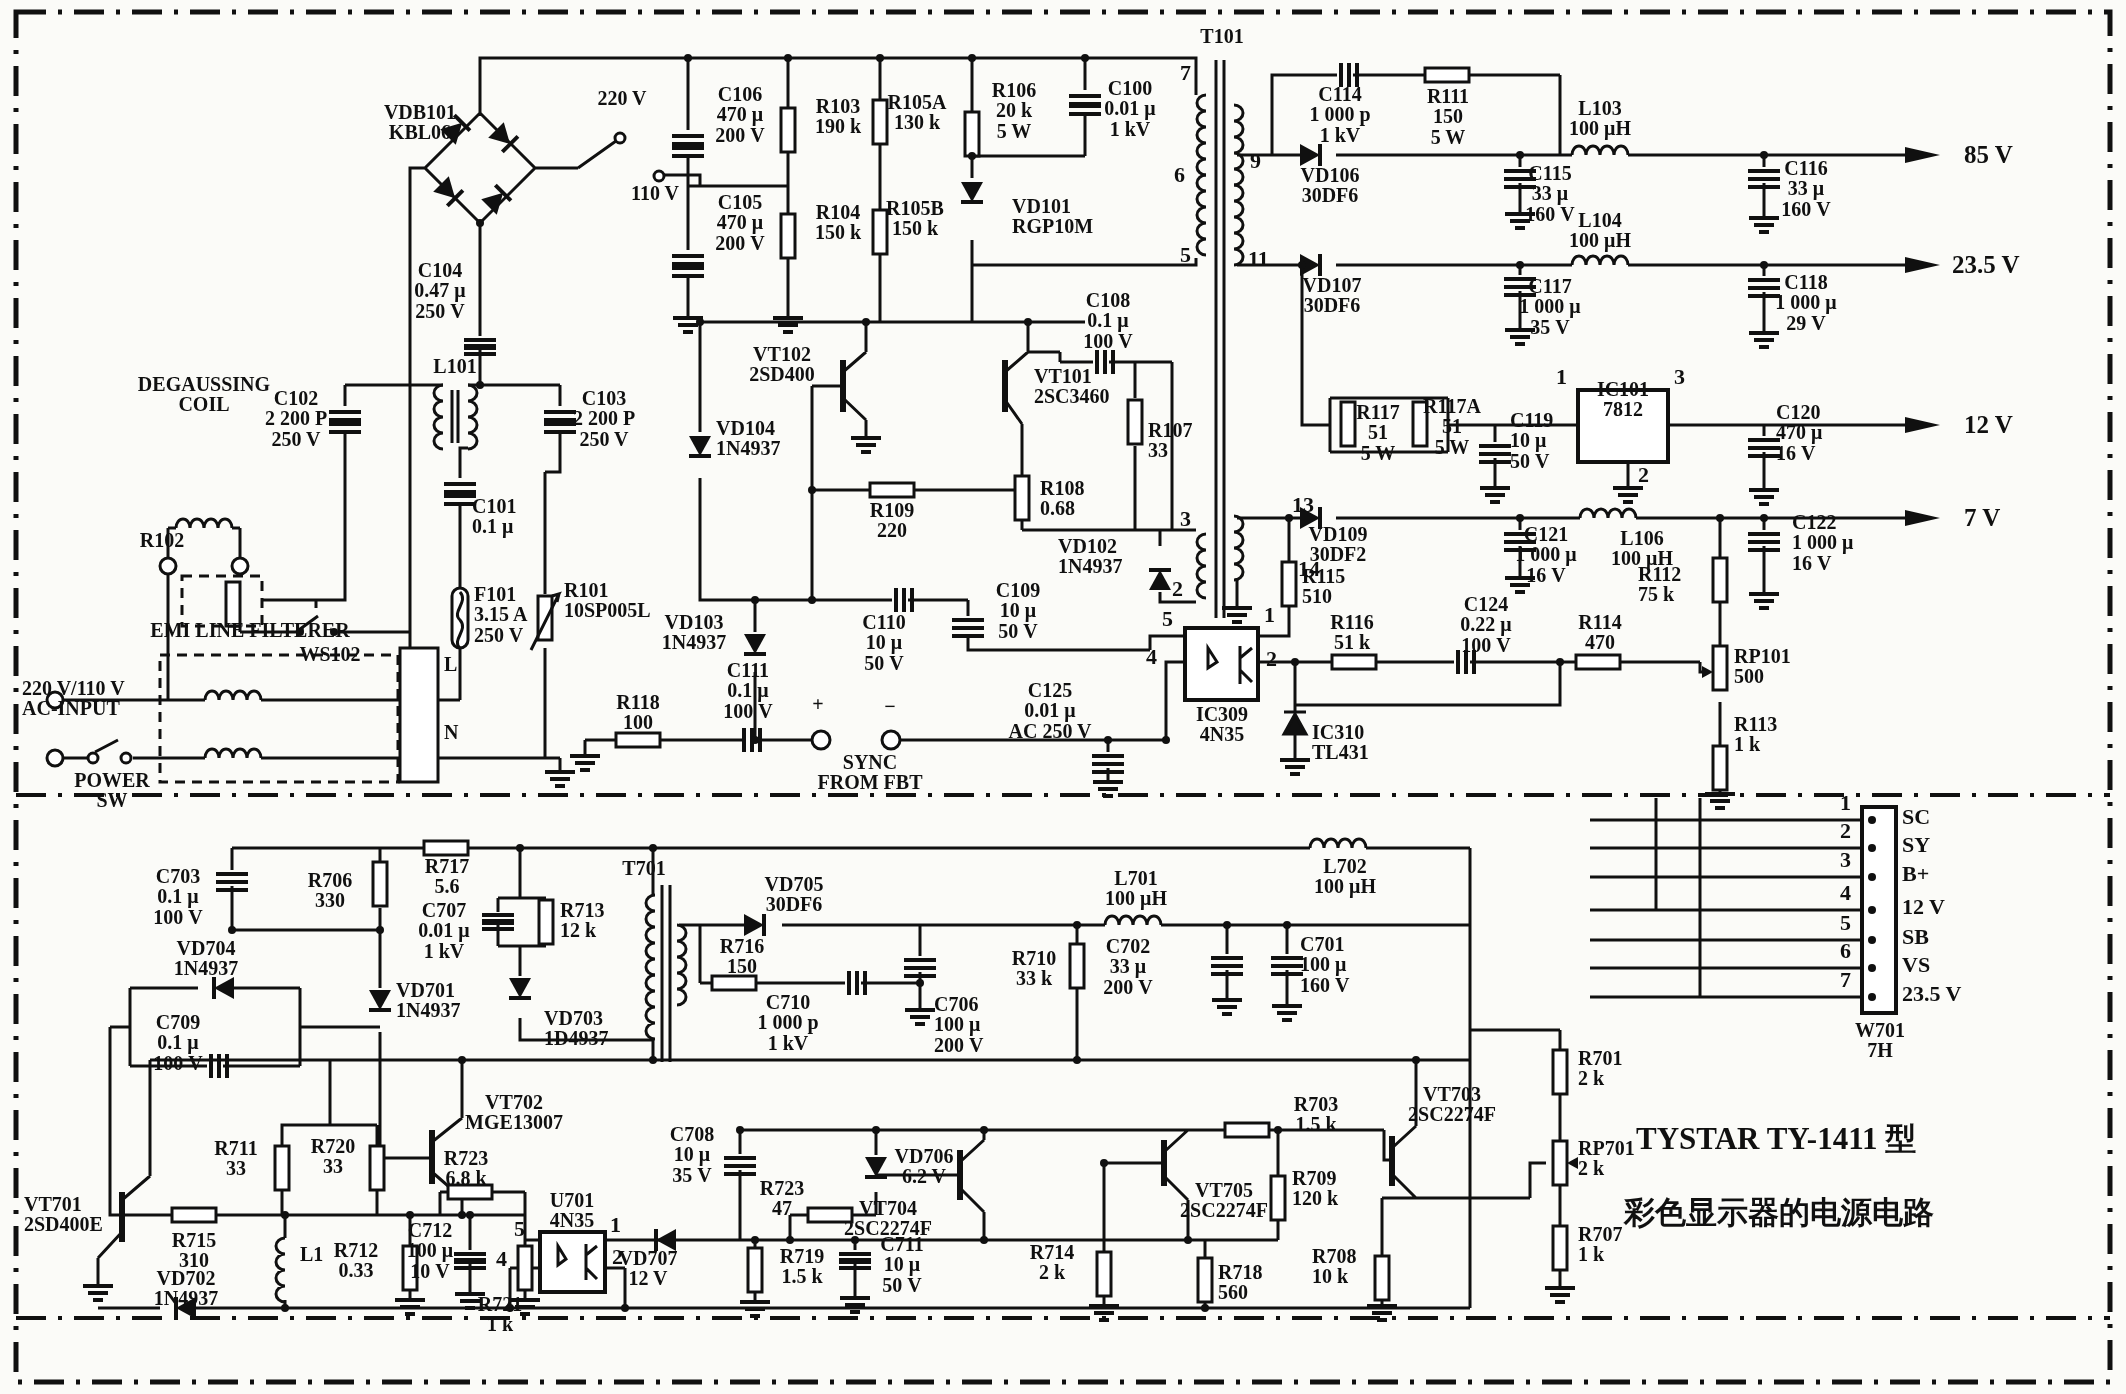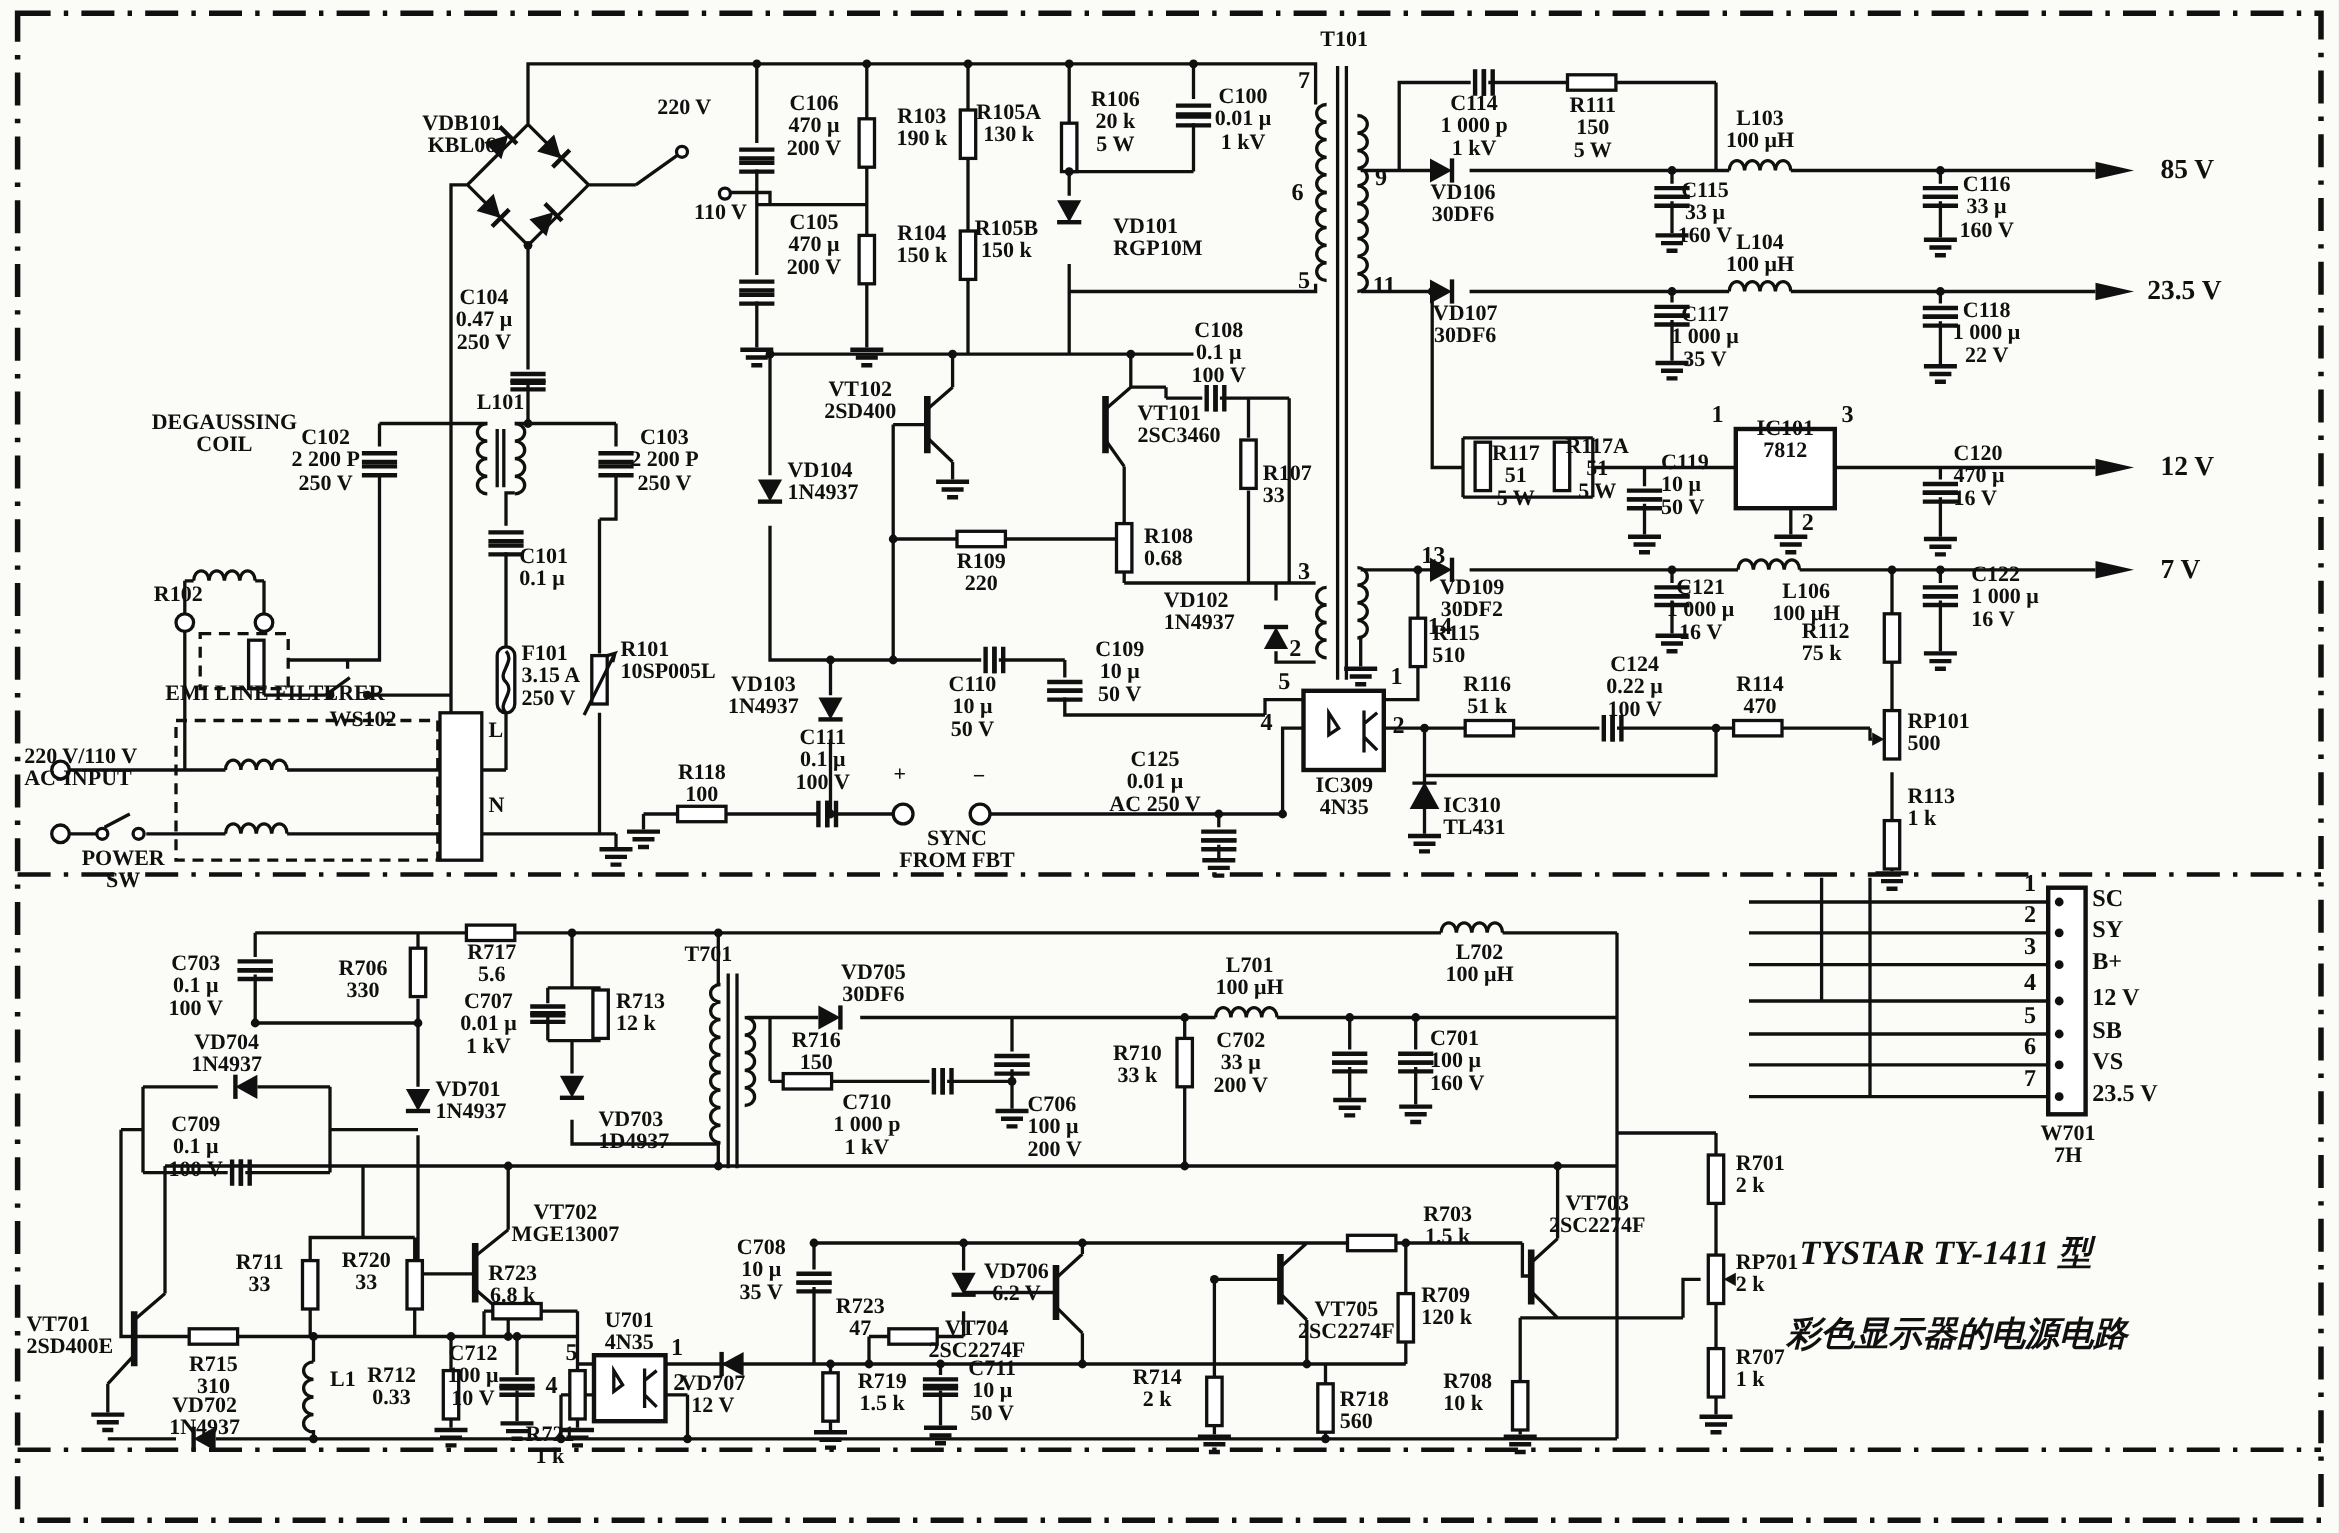--- a/index.html
+++ b/index.html
@@ -3,21 +3,21 @@
 <meta charset="utf-8">
 <style>
   html,body{margin:0;padding:0;background:#e8e8e4;}
   #page{position:relative;width:2126px;height:1394px;background:#fbfbf8;overflow:hidden;
         font-family:"Liberation Serif","DejaVu Serif",serif;color:#101010;}
   #wires{position:absolute;left:0;top:0;}
   .lbl{position:absolute;font-weight:bold;font-size:20px;line-height:1.02;white-space:pre-line;text-align:left;}
   .c{transform:translateX(-50%);text-align:center;}
   .pin{position:absolute;font-weight:bold;font-size:22px;line-height:1;white-space:pre;}
   .out{position:absolute;font-weight:bold;font-size:25px;line-height:1;white-space:pre;}
-  .ttl{position:absolute;font-weight:bold;font-size:31px;line-height:1.1;white-space:pre;font-style:italic;}
+  .ttl{position:absolute;font-weight:bold;font-size:31px;line-height:1.1;white-space:pre;}
   .conl{position:absolute;font-weight:bold;font-size:22px;line-height:1;white-space:pre;}
 </style>
 </head>
 <body>
 
 <div id="page">
 
 <svg id="wires" width="2126" height="1394" viewBox="0 0 2126 1394">
   <defs>
     <g id="rv">
@@ -548,21 +548,21 @@
 160 V</div>
 <div class="lbl c" style="left:1600px;top:210px">L104
 100 μH</div>
 <div class="lbl c" style="left:1332px;top:275px">VD107
 30DF6</div>
 <div class="lbl c" style="left:1550px;top:276px">C117
 1 000 μ
 35 V</div>
 <div class="lbl c" style="left:1806px;top:272px">C118
 1 000 μ
-22 V</div>
+29 V</div>
 <div class="lbl c" style="left:204px;top:374px">DEGAUSSING
 COIL</div>
 <div class="lbl c" style="left:296px;top:388px">C102
 2 200 P
 250 V</div>
 <div class="lbl c" style="left:455px;top:356px">L101</div>
 <div class="lbl c" style="left:604px;top:388px">C103
 2 200 P
 250 V</div>
 <div class="lbl" style="left:716px;top:418px">VD104

